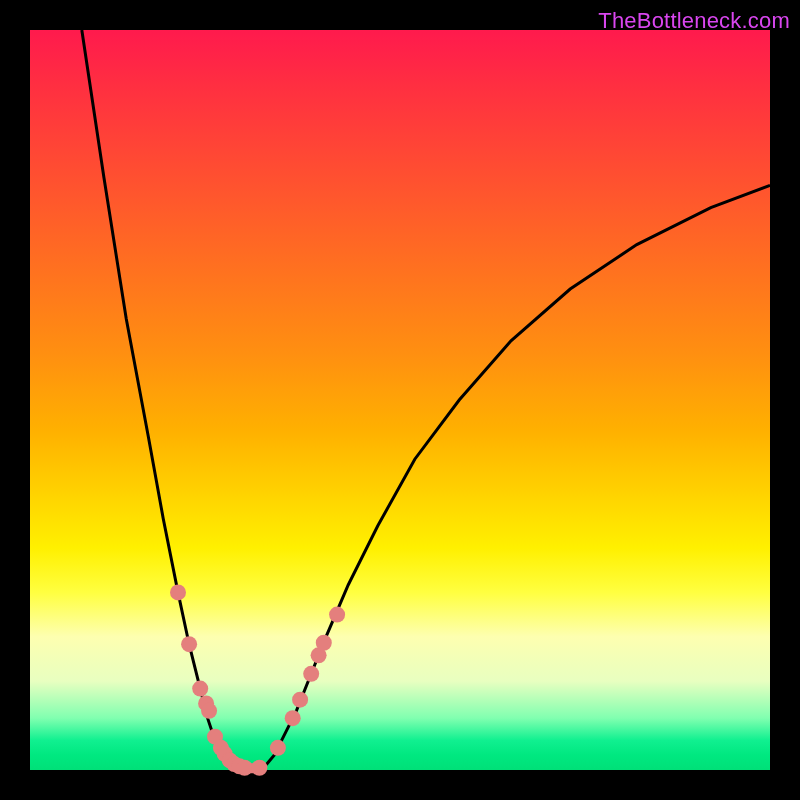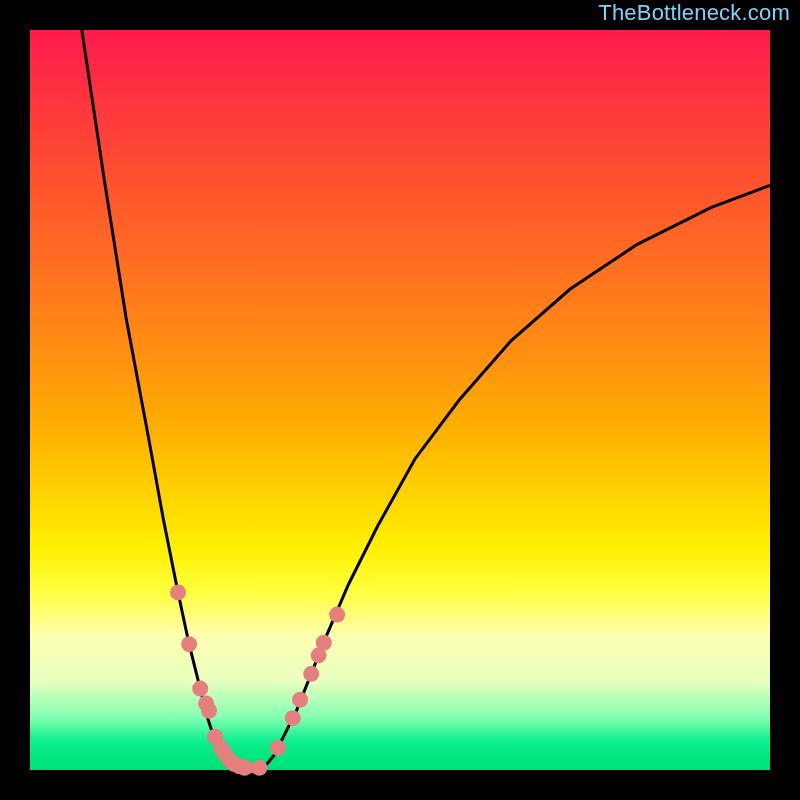--- a/index.html
+++ b/index.html
@@ -44,23 +44,23 @@
   svg.curve-layer {
     position: absolute;
     left: 0;
     top: 0;
     width: 740px;
     height: 740px;
     overflow: visible;
   }
   .watermark {
     position: absolute;
-    top: 0;
+    top: 8px;
     right: 10px;
-    color: #7dd3fc;
+    color: #d946ef;
     font-size: 22px;
     font-weight: 400;
     letter-spacing: 0.2px;
     user-select: none;
   }
 </style>
 </head>
 <body>
 
 <div class="chart-wrap">

